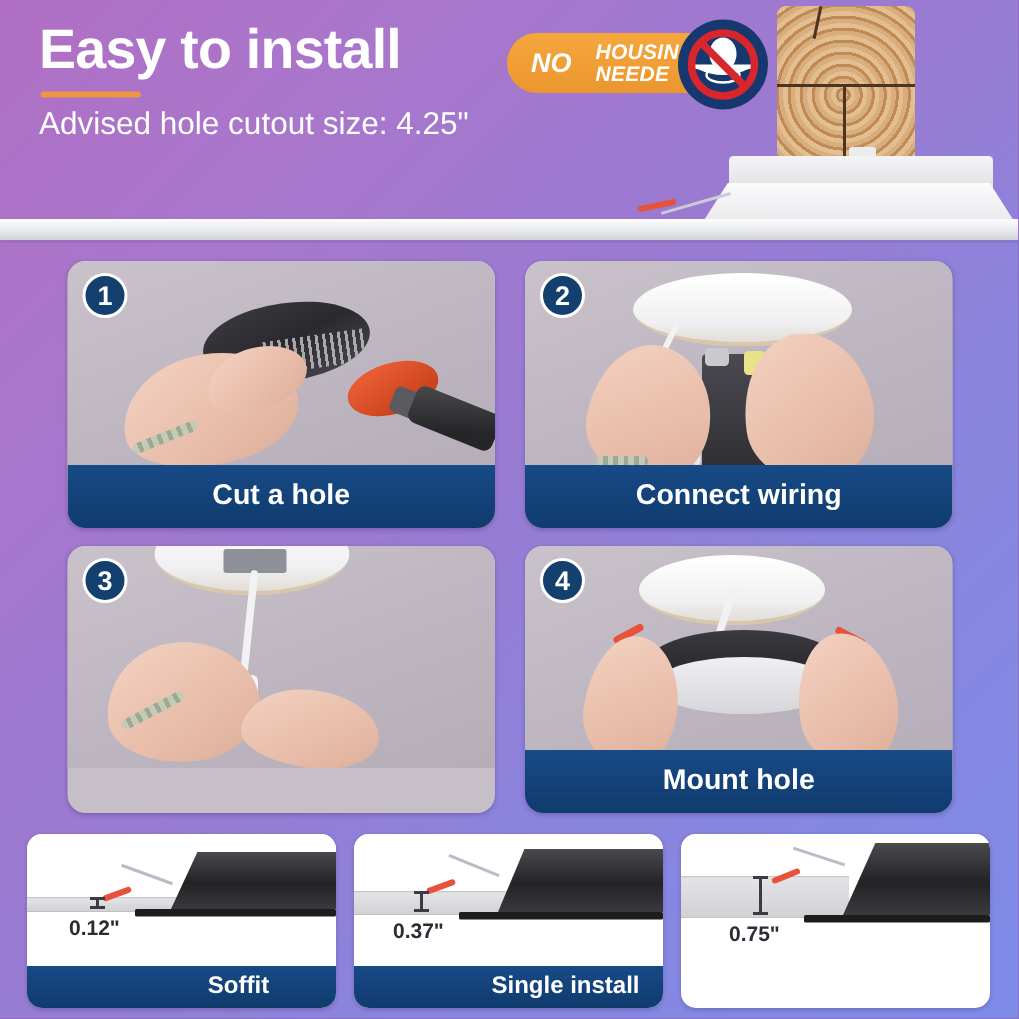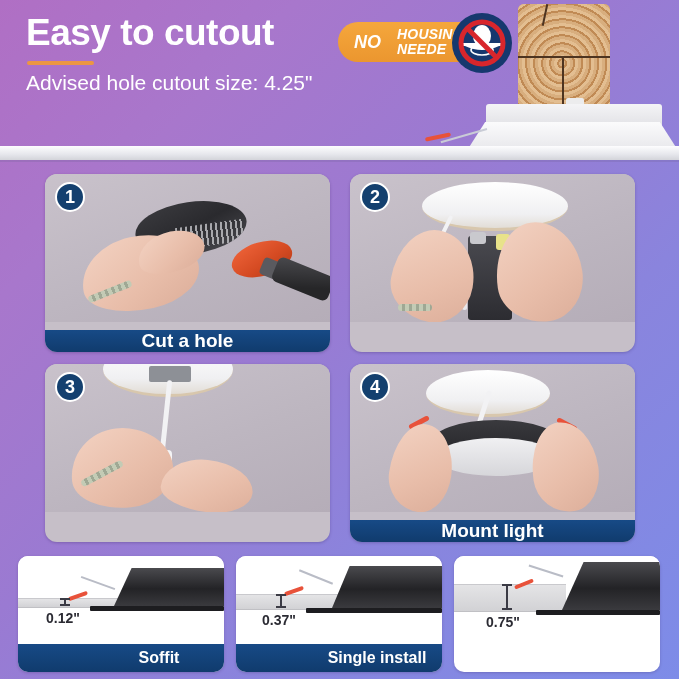--- a/index.html
+++ b/index.html
@@ -225,21 +225,21 @@
     width: 285px;
     height: 148px;
     background: linear-gradient(160deg,#c9c2cb 0%, #bdb6c0 55%, #b5adb8 100%);
     overflow: hidden;
   }
   .caption {
     position: absolute;
     left: 0;
     bottom: 0;
     width: 285px;
-    height: 22px;
+    height: 42px;
     background: linear-gradient(180deg,#174a86 0%, #103b6d 100%);
     color: #ffffff;
     font-size: 19px;
     font-weight: bold;
     display: flex;
     align-items: center;
     justify-content: center;
     white-space: nowrap;
   }
   .step-num {
@@ -452,21 +452,21 @@
     white-space: nowrap;
   }
 </style>
 </head>
 <body>
 
 <div id="page">
 
   <div id="hero">
 
-    <div class="hero-title">Easy to cutout</div>
+    <div class="hero-title">Easy to install</div>
     <div class="hero-underline"></div>
     <div class="hero-sub">Advised hole cutout size: 4.25"</div>
 
     <div class="badge-pill">
       <div class="badge-no">NO</div>
       <div class="badge-lines">
         <div>HOUSING</div>
         <div>NEEDE</div>
       </div>
     </div>
@@ -527,20 +527,21 @@
         <div class="wire" style="left:92px; top:40px; width:4px; height:34px; transform:rotate(26deg);"></div>
         <div class="jbox" style="left:118px; top:62px; width:44px; height:84px;"></div>
         <div class="connector" style="left:120px; top:58px; width:16px; height:12px; background:#c9c9ce;"></div>
         <div class="connector" style="left:146px; top:60px; width:14px; height:16px; background:#e8e28a;"></div>
         <div class="wire" style="left:112px; top:80px; width:5px; height:56px; background:#e8e8ec;"></div>
         <div class="hand" style="left:42px; top:56px; width:82px; height:92px; transform:rotate(10deg);"></div>
         <div class="hand" style="left:146px; top:48px; width:86px; height:100px; transform:rotate(-8deg);"></div>
         <div class="bracelet" style="left:48px; top:130px; width:34px;"></div>
       </div>
       <div class="step-num">2</div>
+      <div class="caption">Connect wiring</div>
     </div>
 
     <div class="card c3">
       <div class="photo">
         <div class="panel-disc" style="left:58px; top:-22px; width:130px; height:52px;"></div>
         <div style="position:absolute;left:104px;top:2px;width:42px;height:16px;background:#8d9096;border-radius:2px;"></div>
         <div class="wire" style="left:118px; top:16px; width:5px; height:82px; border-radius:3px; transform:rotate(6deg);"></div>
         <div style="position:absolute;left:114px;top:86px;width:13px;height:34px;background:#f4f4f6;border-radius:4px;"></div>
         <div class="hand" style="left:26px; top:64px; width:102px; height:80px; transform:rotate(-6deg);"></div>
         <div class="hand" style="left:116px; top:96px; width:92px; height:52px; transform:rotate(6deg);"></div>
@@ -554,21 +555,21 @@
         <div class="panel-disc" style="left:76px; top:6px; width:124px; height:44px;"></div>
         <div class="wire" style="left:132px; top:26px; width:5px; height:34px; transform:rotate(18deg);"></div>
         <div class="can-ring" style="left:80px; top:56px; width:132px; height:48px;"></div>
         <div class="can-lens" style="left:86px; top:74px; width:120px; height:38px;"></div>
         <div class="clip-red" style="left:58px; top:56px; width:22px; transform:rotate(-28deg);"></div>
         <div class="clip-red" style="left:206px; top:58px; width:22px; transform:rotate(28deg);"></div>
         <div class="hand" style="left:40px; top:60px; width:62px; height:88px; transform:rotate(8deg);"></div>
         <div class="hand" style="left:182px; top:58px; width:66px; height:90px; transform:rotate(-8deg);"></div>
       </div>
       <div class="step-num">4</div>
-      <div class="caption">Mount light</div>
+      <div class="caption">Mount hole</div>
     </div>
   </div>
 
   <div class="measures">
 
     <div class="mpanel m1">
       <div class="mart">
         <div class="ceil-layer" style="top:42px; width:206px; height:8px;"></div>
         <div class="fixture-blk" style="left:96px; top:12px; width:110px; height:38px; clip-path:polygon(16% 0,100% 0,100% 100%,0 100%);"></div>
         <div class="fixture-flange" style="left:72px; top:50px; width:134px;"></div>

